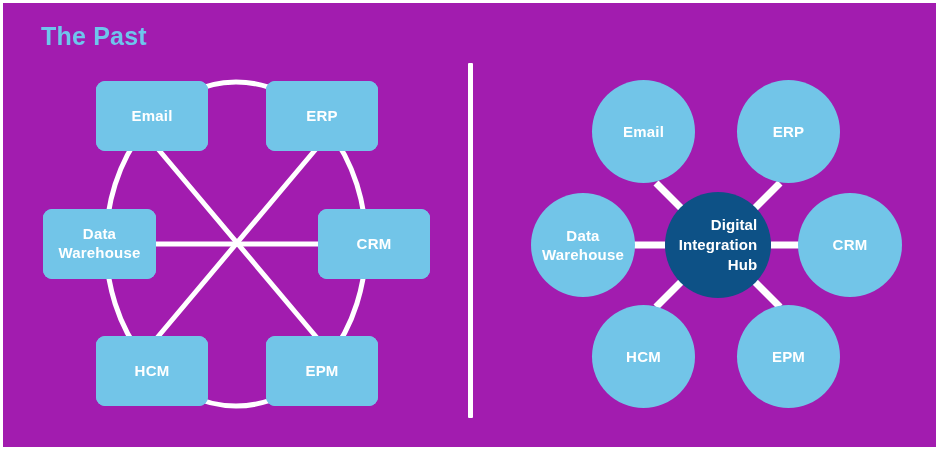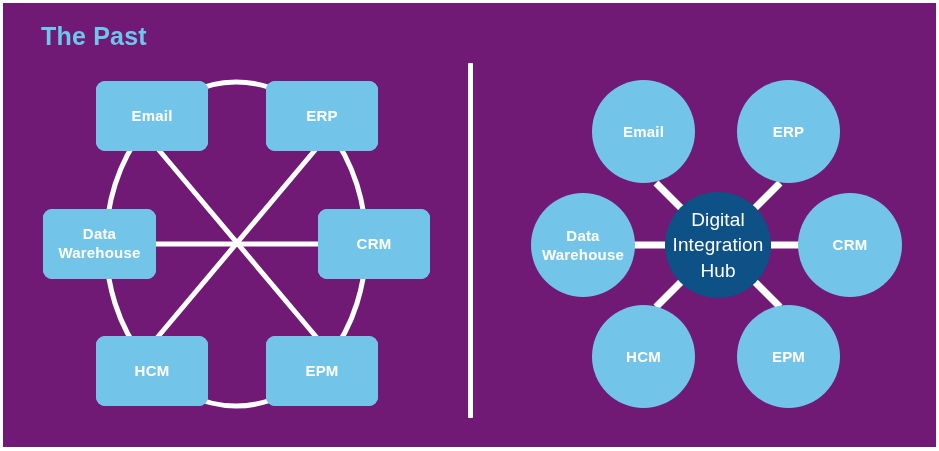--- a/index.html
+++ b/index.html
@@ -15,21 +15,21 @@
     background: #ffffff;
     overflow: hidden;
     font-family: "Liberation Sans", "DejaVu Sans", sans-serif;
   }
   #inner {
     position: absolute;
     left: 3px;
     top: 3px;
     width: 933px;
     height: 444px;
-    background: #701a75;
+    background: #a21caf;
   }
   .panel {
     position: absolute;
     top: 0;
     height: 100%;
   }
   #panel-past  { left: 0px;   width: 466px; }
   #panel-future{ left: 466px; width: 467px; }
 
   .panel-title {
@@ -89,23 +89,23 @@
     letter-spacing: 0.2px;
   }
   .node-hub {
     position: absolute;
     background: #0d5186;
     border-radius: 50%;
     display: flex;
     align-items: center;
     justify-content: center;
     color: #ffffff;
-    font-size: 19px;
-    font-weight: 400;
-    text-align: center;
+    font-size: 15px;
+    font-weight: 700;
+    text-align: right;
     line-height: 1.32;
     letter-spacing: 0.1px;
   }
   .lbl { display: block; }
 </style>
 </head>
 <body>
 
 <div id="canvas">
   <div id="inner">

